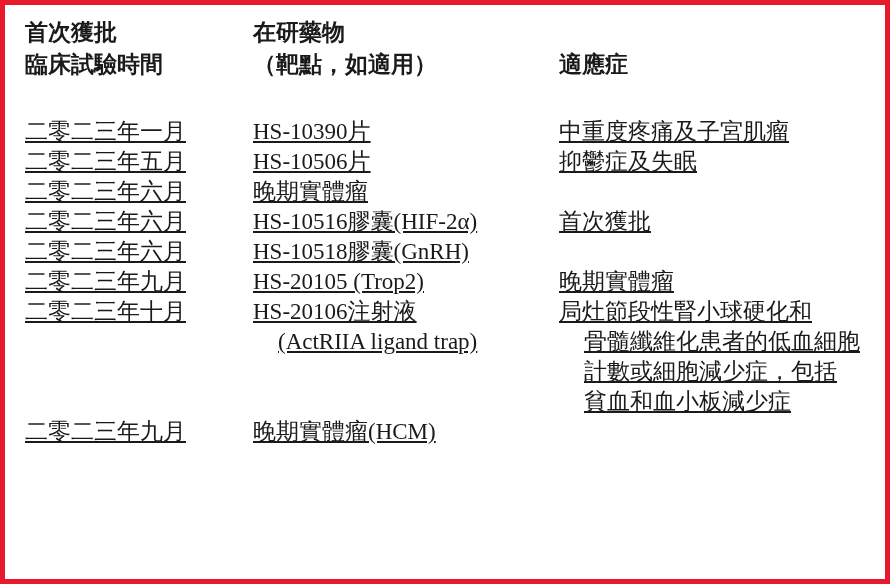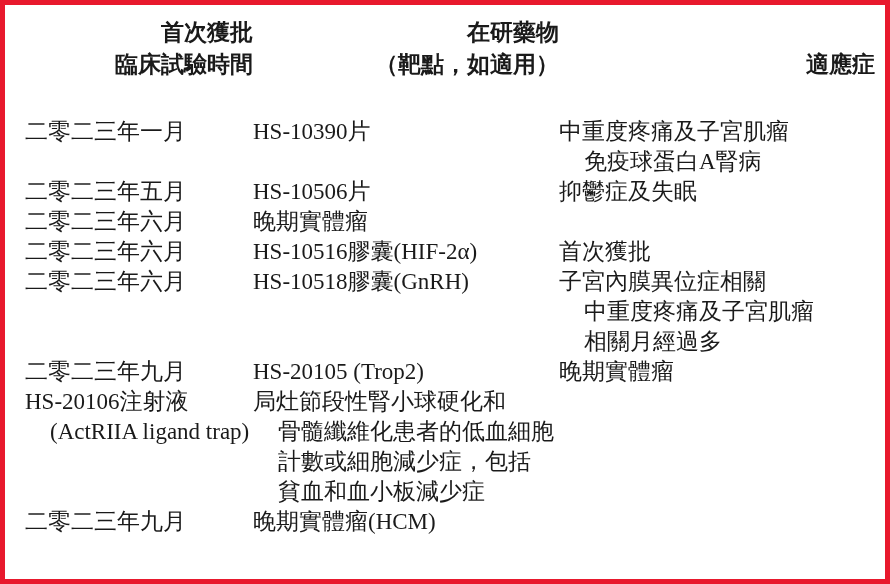--- a/index.html
+++ b/index.html
@@ -37,22 +37,23 @@
     display: flex;
     flex-direction: column;
     justify-content: flex-end;
   }
   .rows {
     margin-top: 37px;
   }
   .row {
     font-size: 23px;
     line-height: 30px;
+    text-decoration: underline;
   }
-  .cell { min-height: 30px; align-items: flex-end; }
+  .cell { min-height: 30px; }
   .line { white-space: nowrap; }
   .cont { padding-left: 25px; }
 </style>
 </head>
 <body>
 
 <div class="frame">
 
   <div class="grid hdr">
     <div class="cell">
@@ -72,21 +73,20 @@
 
     <div class="grid row">
       <div class="cell">
         <div class="line">二零二三年一月</div>
       </div>
       <div class="cell">
         <div class="line">HS-10390片</div>
       </div>
       <div class="cell">
         <div class="line">中重度疼痛及子宮肌瘤</div>
-        <div class="line cont">免疫球蛋白A腎病</div>
       </div>
     </div>
 
     <div class="grid row">
       <div class="cell">
         <div class="line">二零二三年五月</div>
       </div>
       <div class="cell">
         <div class="line">HS-10506片</div>
       </div>
@@ -116,40 +116,38 @@
       </div>
     </div>
 
     <div class="grid row">
       <div class="cell">
         <div class="line">二零二三年六月</div>
       </div>
       <div class="cell">
         <div class="line">HS-10518膠囊(GnRH)</div>
       </div>
-      <div class="cell">
-        <div class="line">子宮內膜異位症相關</div>
-        <div class="line cont">中重度疼痛及子宮肌瘤</div>
-        <div class="line cont">相關月經過多</div>
-      </div>
     </div>
 
     <div class="grid row">
       <div class="cell">
         <div class="line">二零二三年九月</div>
       </div>
       <div class="cell">
         <div class="line">HS-20105 (Trop2)</div>
       </div>
       <div class="cell">
         <div class="line">晚期實體瘤</div>
       </div>
     </div>
 
     <div class="grid row">
+      <div class="cell">
+        <div class="line">二零二三年十月</div>
+      </div>
       <div class="cell">
         <div class="line">HS-20106注射液</div>
         <div class="line cont">(ActRIIA ligand trap)</div>
       </div>
       <div class="cell">
         <div class="line">局灶節段性腎小球硬化和</div>
         <div class="line cont">骨髓纖維化患者的低血細胞</div>
         <div class="line cont">計數或細胞減少症，包括</div>
         <div class="line cont">貧血和血小板減少症</div>
       </div>

